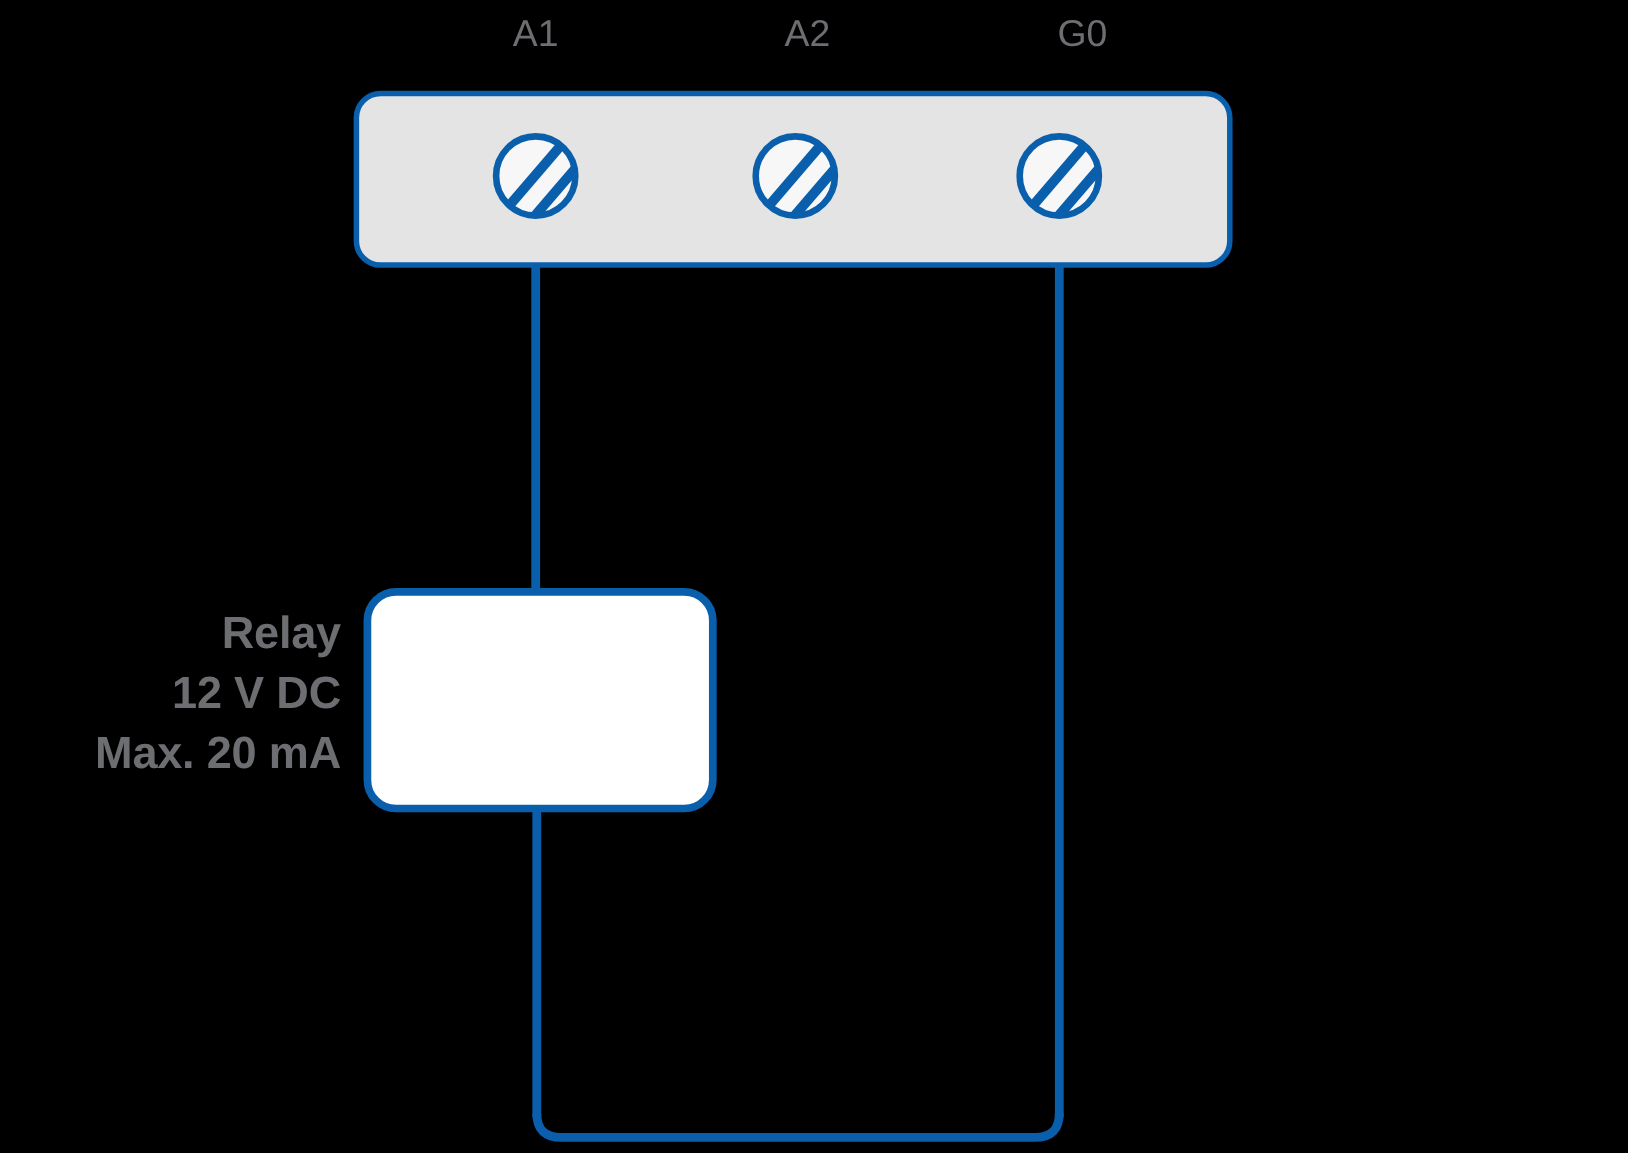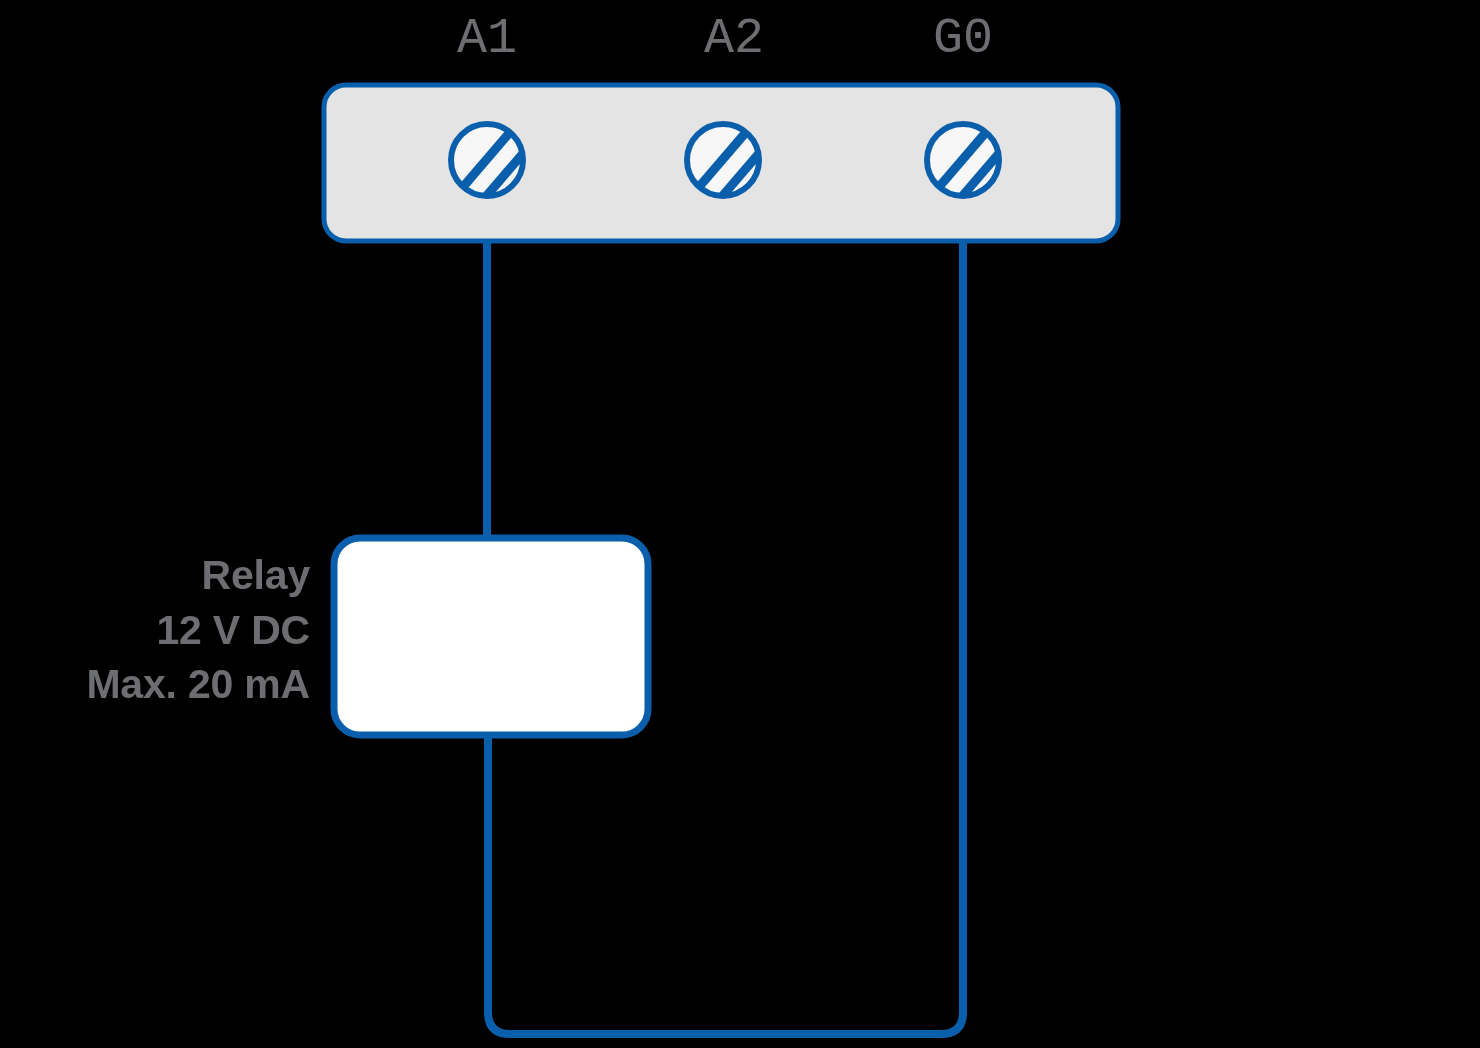--- a/index.html
+++ b/index.html
@@ -19,27 +19,27 @@
     position: absolute;
     top: 0;
     left: 0;
     width: 1480px;
     height: 1048px;
     display: block;
   }
   .term-label {
     position: absolute;
     color: #6d6e71;
-    font-size: 50px;
+    font-size: 34px;
     font-weight: 400;
     line-height: 1;
     text-align: center;
     white-space: nowrap;
     transform: translateX(-50%);
-    font-family: Liberation Mono, monospace;
+    font-family: Liberation Sans, sans-serif;
   }
   #relay-caption {
     position: absolute;
     right: 1170px;
     top: 548px;
     width: 330px;
     text-align: right;
     color: #6d6e71;
     font-size: 41px;
     font-weight: bold;
@@ -100,21 +100,21 @@
         <line x1="947" y1="214" x2="1019" y2="130" stroke="#0a5fad" stroke-width="9"></line>
       </g>
       <circle cx="963" cy="160" r="36" fill="none" stroke="#0a5fad" stroke-width="6"></circle>
     </g>
 
     <rect x="334" y="538" width="314" height="197" rx="26" ry="26" fill="#ffffff" stroke="#0a5fad" stroke-width="7"></rect>
   </svg>
 
   <div class="term-label" style="left:487px; top:14px;">A1</div>
   <div class="term-label" style="left:734px; top:14px;">A2</div>
-  <div class="term-label" style="left:963px; top:14px;">G0</div>
+  <div class="term-label" style="left:984px; top:14px;">G0</div>
 
   <div id="relay-caption">
     <div>Relay</div>
     <div>12 V DC</div>
     <div>Max. 20 mA</div>
   </div>
 
 </div>
 
 </body></html>

